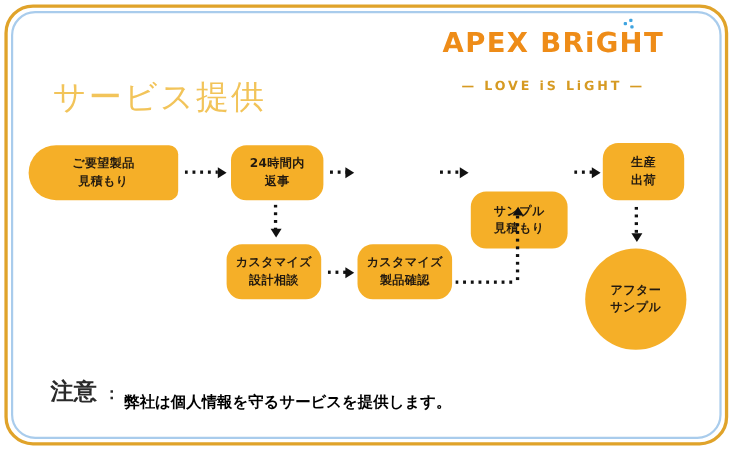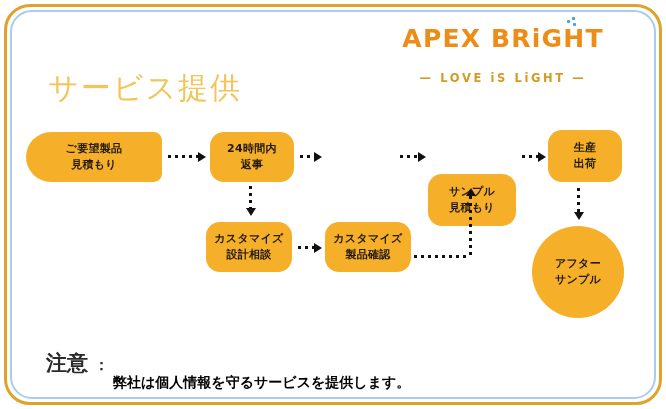--- a/index.html
+++ b/index.html
@@ -152,23 +152,23 @@
     width: 0; height: 0;
   }
   .arrow-r { border-top: 5px solid transparent; border-bottom: 5px solid transparent; border-left: 8px solid #111; }
   .arrow-d { border-left: 5px solid transparent; border-right: 5px solid transparent; border-top: 8px solid #111; }
   .arrow-u { border-left: 5px solid transparent; border-right: 5px solid transparent; border-bottom: 8px solid #111; }
 
   
   .note {
     position: absolute;
     left: 46px;
-    top: 352px;
+    top: 336px;
     display: flex;
-    align-items: flex-start;
+    align-items: center;
   }
   .note-label {
     font-size: 21px;
     font-weight: bold;
     color: #2a2a2a;
     white-space: nowrap;
     line-height: 1.1;
   }
   .note-colon {
     font-size: 15px;

